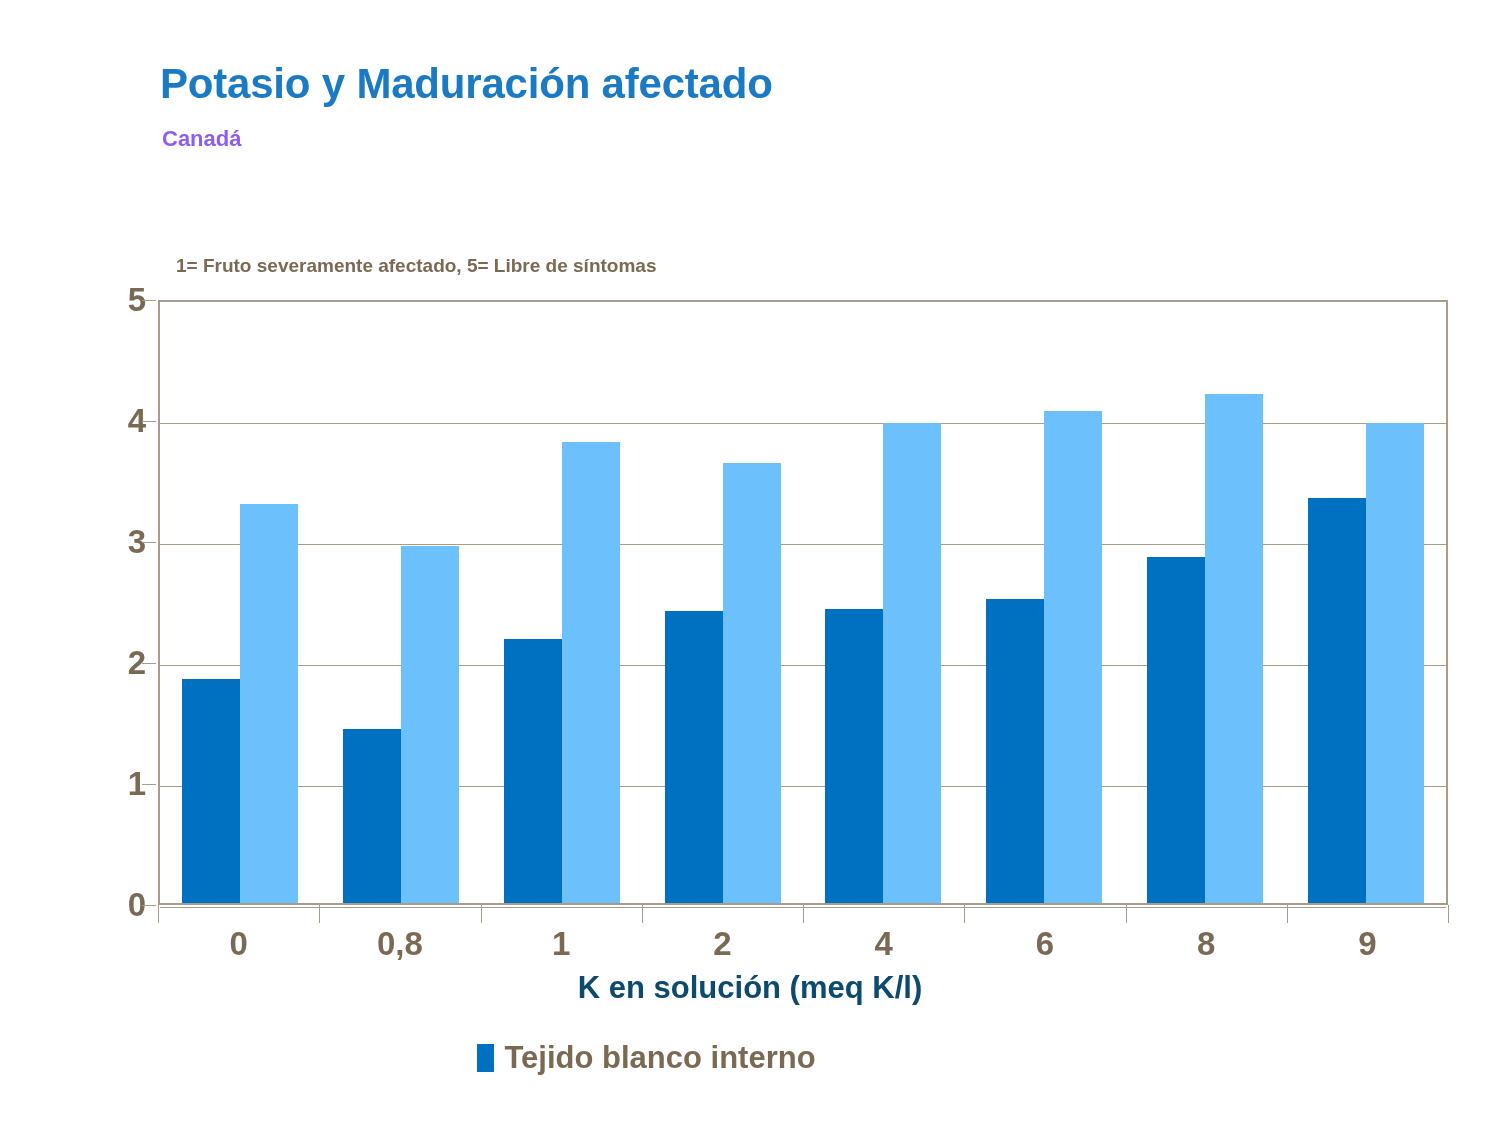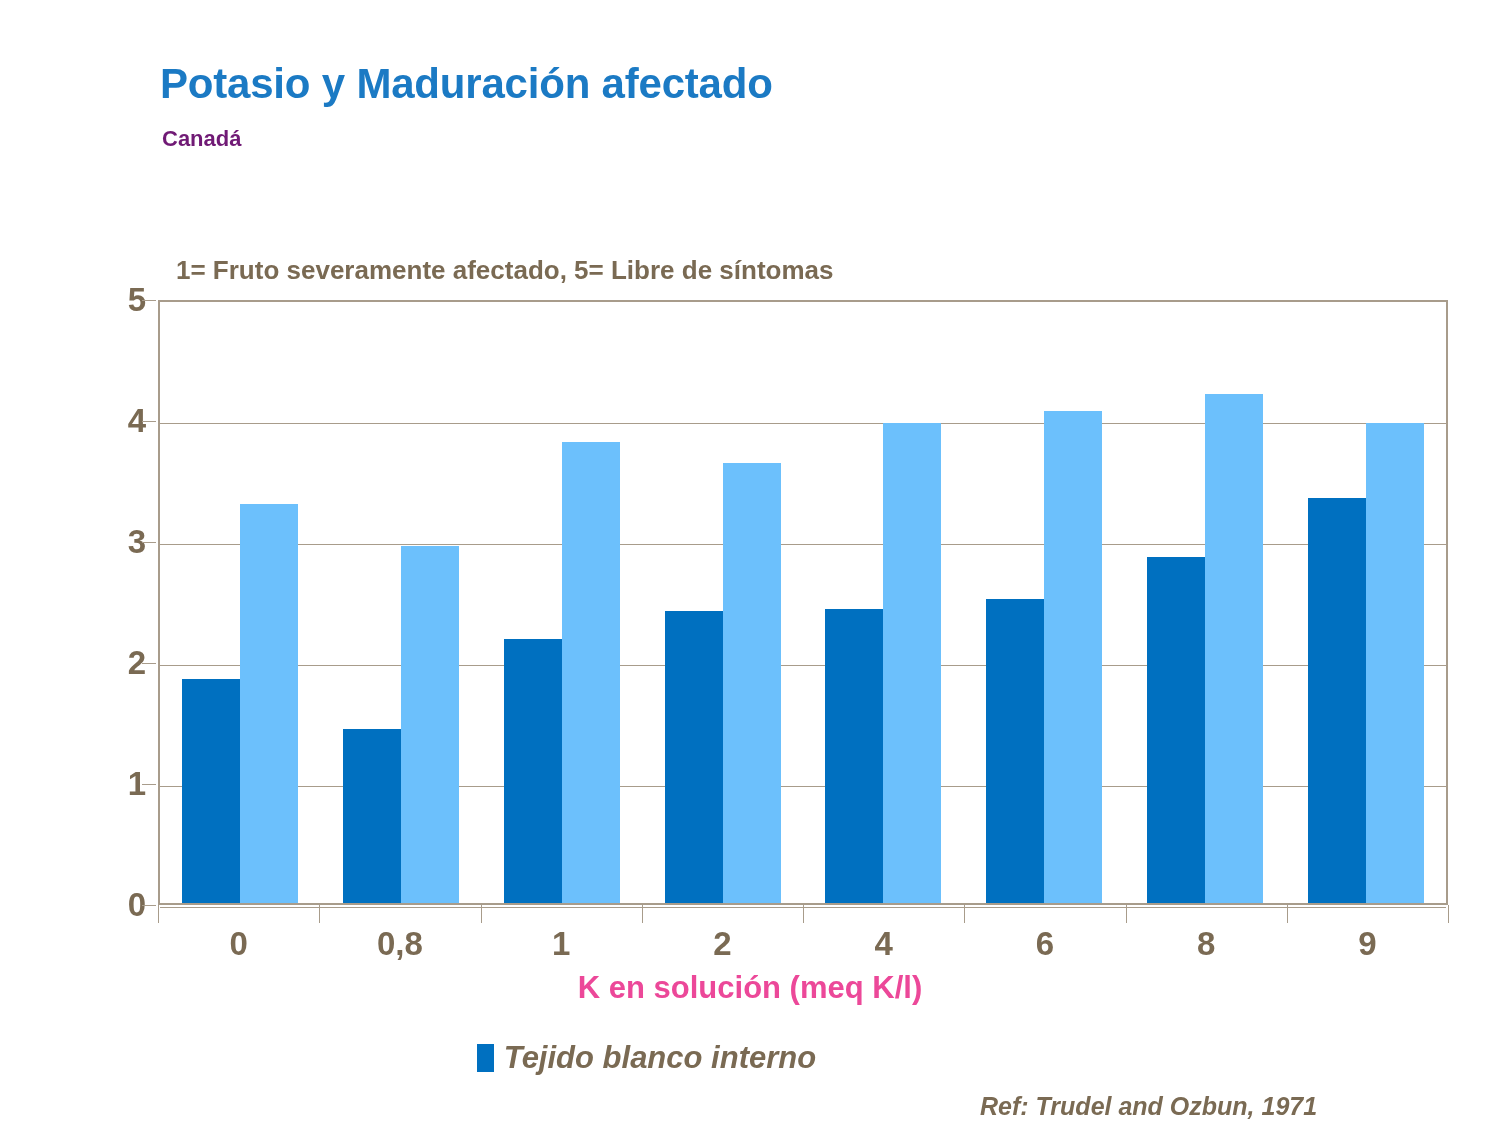--- a/index.html
+++ b/index.html
@@ -13,31 +13,31 @@
   #root { position: relative; width: 1500px; height: 1126px; background: #fff; }
 
   
   .title {
     position: absolute; left: 160px; top: 60px;
     font-size: 42px; font-weight: bold; color: #1b7ac4;
     letter-spacing: -0.2px; white-space: nowrap;
   }
   .subtitle {
     position: absolute; left: 162px; top: 126px;
-    font-size: 22px; font-weight: bold; color: #701a75;
+    font-size: 22px; font-weight: bold; color: #8b5cf6;
     white-space: nowrap;
   }
   .axis-note-1 {
     position: absolute; left: 4px; top: 190px;
     font-size: 28px; font-weight: bold; color: #7a6a53;
     white-space: nowrap;
   }
   .axis-note-2 {
     position: absolute; left: 176px; top: 255px;
-    font-size: 26px; font-weight: bold; color: #7a6a53;
+    font-size: 19px; font-weight: bold; color: #7a6a53;
     white-space: nowrap;
   }
 
   
   #plot-wrap {
     position: absolute;
     left: 158px; top: 300px;
     width: 1290px; height: 605px;
   }
   #plot-area {
@@ -92,27 +92,27 @@
     display: flex;
   }
   .xlabel {
     flex: 1 1 0; text-align: center;
     font-size: 33px; font-weight: bold; color: #7a6a53;
   }
 
   .xaxis-title {
     position: absolute; left: 0; top: 970px; width: 1500px;
     text-align: center;
-    font-size: 31px; font-weight: bold; color: #ec4899;
+    font-size: 31px; font-weight: bold; color: #0c4a6e;
   }
 
   
   #legend {
     position: absolute; left: 0; top: 1040px; width: 1293px;
-    display: flex; justify-content: center; gap: 98px; font-style: italic;
+    display: flex; justify-content: center; gap: 98px;
   }
   .legend-item { display: flex; align-items: center; gap: 10px; }
   .legend-swatch { width: 17px; height: 28px; }
   .legend-swatch.dark  { background: #0070c0; }
   .legend-swatch.light { background: #6cc0fc; }
   .legend-label {
     font-size: 31px; font-weight: bold; color: #7a6a53; white-space: nowrap;
   }
 
   .refline {
@@ -210,20 +210,19 @@
 
   <div class="xaxis-title">K en solución (meq K/l)</div>
 
   <div id="legend">
       <div class="legend-item">
         <span class="legend-swatch dark" style="background: rgb(0, 112, 192);"></span>
         <span class="legend-label">Tejido blanco interno</span>
       </div>
     </div>
 
-  <div class="refline">Ref: Trudel and Ozbun, 1971</div>
 <div class="ytickmark" style="top: 300px; left: 142px; position: absolute;"></div>
     <div class="ytickmark" style="top: 421px; left: 142px; position: absolute;"></div>
     <div class="ytickmark" style="top: 542px; left: 142px; position: absolute;"></div>
     <div class="ytickmark" style="top: 663px; left: 142px; position: absolute;"></div>
     <div class="ytickmark" style="top: 784px; left: 142px; position: absolute;"></div>
     <div class="ytickmark" style="top: 905px; left: 142px; position: absolute;"></div>
   </div>
 
 </body></html>

